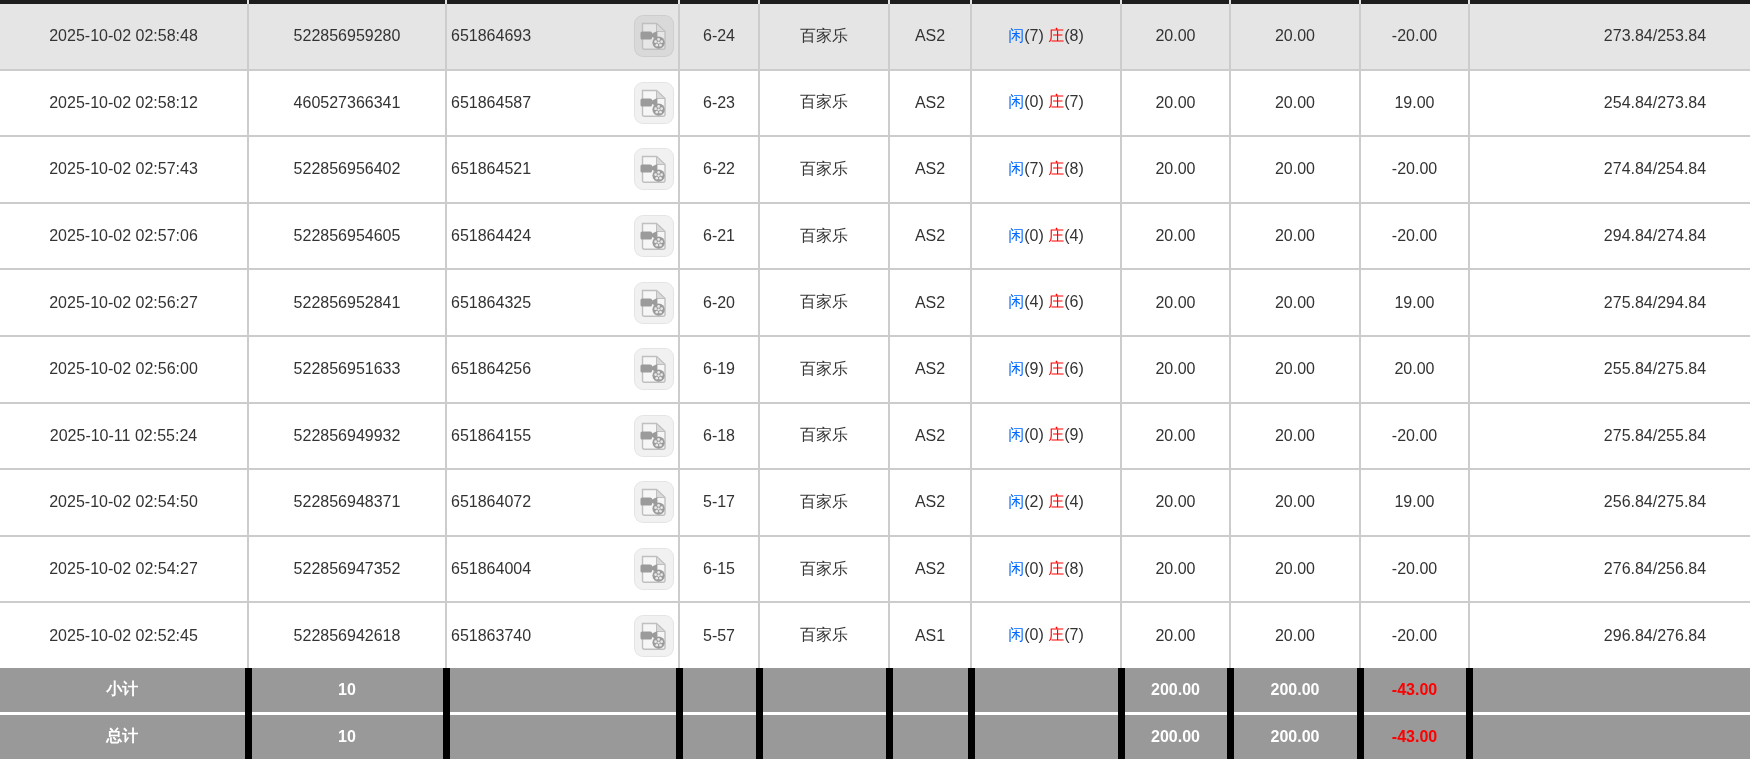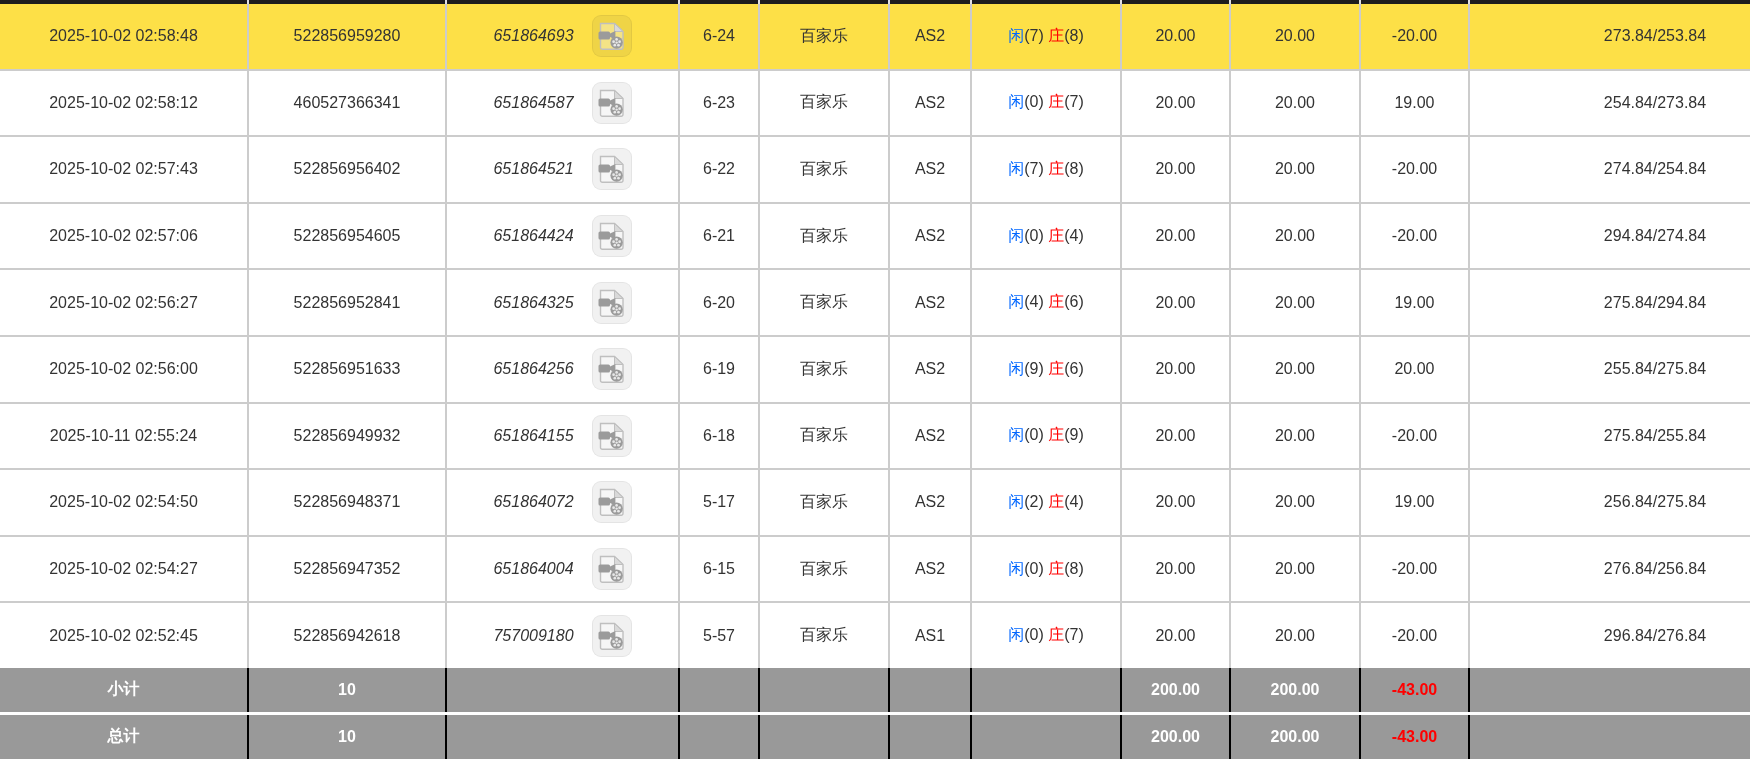--- a/index.html
+++ b/index.html
@@ -34,51 +34,50 @@
     vertical-align: middle;
     font-size: 16px;
     color: #333333;
     background: #ffffff;
     border-right: 2px solid #cccccc;
     border-bottom: 2px solid #cccccc;
     white-space: nowrap;
     overflow: hidden;
   }
   tr.data-row td:last-child { border-right: none; }
-  tr.data-row.highlight td { background: #fde047; }
+  tr.data-row.highlight td { background: #e5e5e5; }
   tr.data-row.last td { border-bottom: none; }
 
   
   tr.summary-row td {
     height: 44px;
     padding: 0 4px;
     text-align: center;
     vertical-align: middle;
     font-size: 16px;
     font-weight: bold;
     color: #ffffff;
     background: #999999;
-    border-right: 2px solid #000000;
+    border-right: 7px solid #000000;
     white-space: nowrap;
   }
   tr.summary-row td:last-child { border-right: none; }
   tr.summary-row.subtotal td { border-bottom: 3px solid #ffffff; }
 
   .txt-blue { color: #0066ff; }
   .txt-red  { color: #ff0000; }
   .txt-dark { color: #333333; }
   tr.summary-row .txt-red { color: #ff0000; margin-top: 20px; }
 
   
   .gameid-wrap {
     display: flex;
     align-items: center;
-    justify-content: center;
+    justify-content: space-between;
     gap: 18px;
-    font-style: italic;
   }
   .video-btn {
     display: inline-flex;
     align-items: center;
     justify-content: center;
     width: 40px;
     height: 42px;
     border-radius: 9px;
     background: rgba(70, 70, 70, 0.075);
     border: 1px solid rgba(0, 0, 0, 0.05);
@@ -405,21 +404,21 @@
         <td class="txt-blue">20.00</td>
         <td>20.00</td>
         <td class="txt-red">-20.00</td>
         <td>276.84/256.84</td>
       </tr>
       <tr class="data-row last">
         <td>2025-10-02 02:52:45</td>
         <td>522856942618</td>
         <td>
           <div class="gameid-wrap">
-            <span>757009180</span>
+            <span>651863740</span>
             <span class="video-btn">
               <svg width="28" height="30" viewBox="0 0 28 30">
                 <path d="M2.5 2.5 h14 l8.5 8 v16 a1.8 1.8 0 0 1 -1.8 1.8 H4.3 a1.8 1.8 0 0 1 -1.8 -1.8 z" fill="#ffffff" fill-opacity="0.35" stroke="#bfbfbf" stroke-width="1.4"></path>
                 <path d="M16.5 2.5 v8 h8.5 z" fill="#d9d9d9" stroke="#bfbfbf" stroke-width="1"></path>
                 <rect x="0.5" y="10.5" width="11.5" height="8" rx="1.6" fill="#9b9b9b"></rect>
                 <path d="M12 12.6 l5.4 -2.6 v8.6 l-5.4 -2.6 z" fill="#9b9b9b"></path>
                 <circle cx="18.6" cy="21.6" r="6.2" fill="#9b9b9b"></circle>
                 <circle cx="18.6" cy="21.6" r="1.2" fill="#e8e8e8"></circle>
                 <circle cx="18.6" cy="18.4" r="1.35" fill="#e8e8e8"></circle>
                 <circle cx="15.6" cy="20.7" r="1.35" fill="#e8e8e8"></circle>

